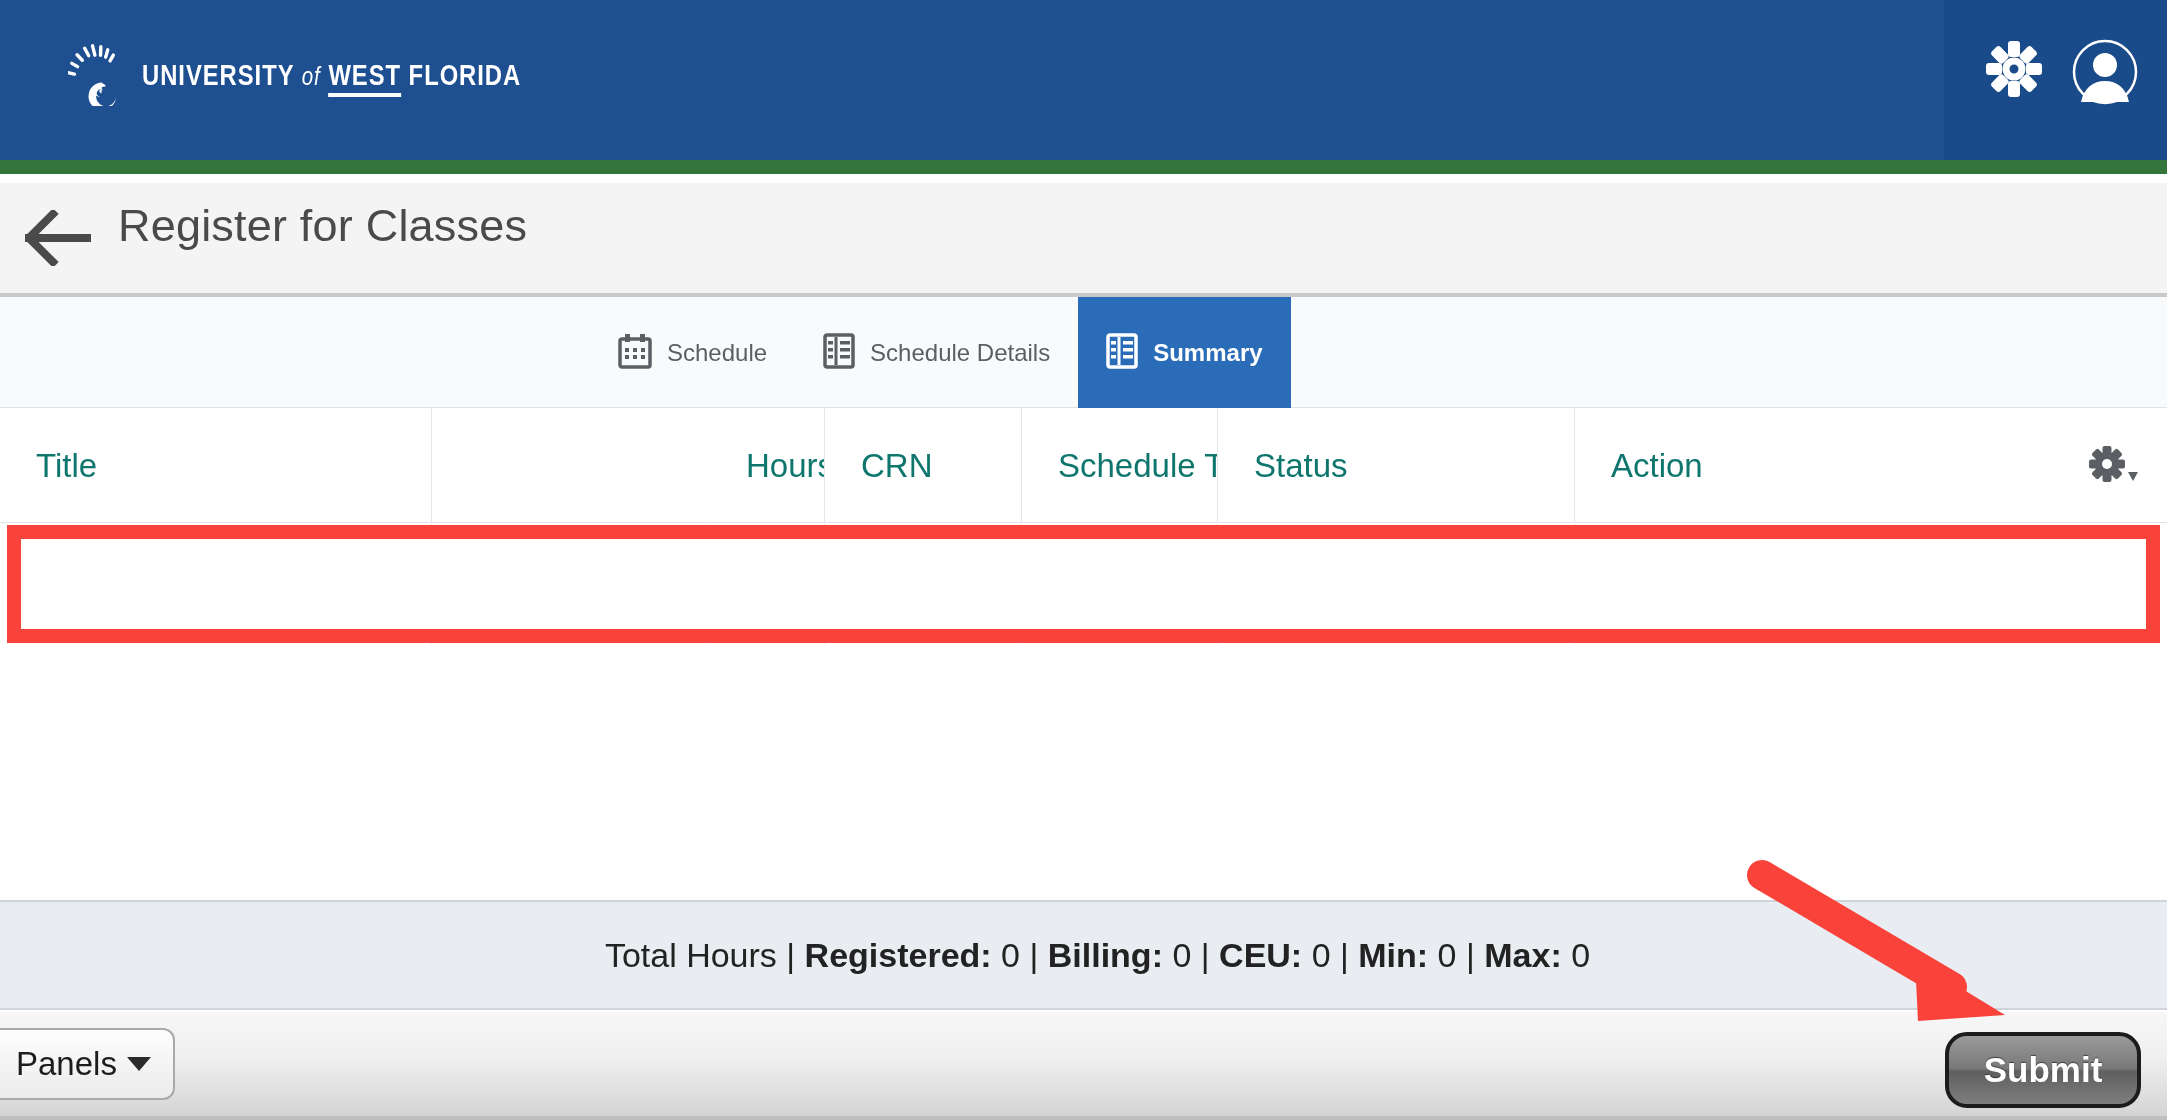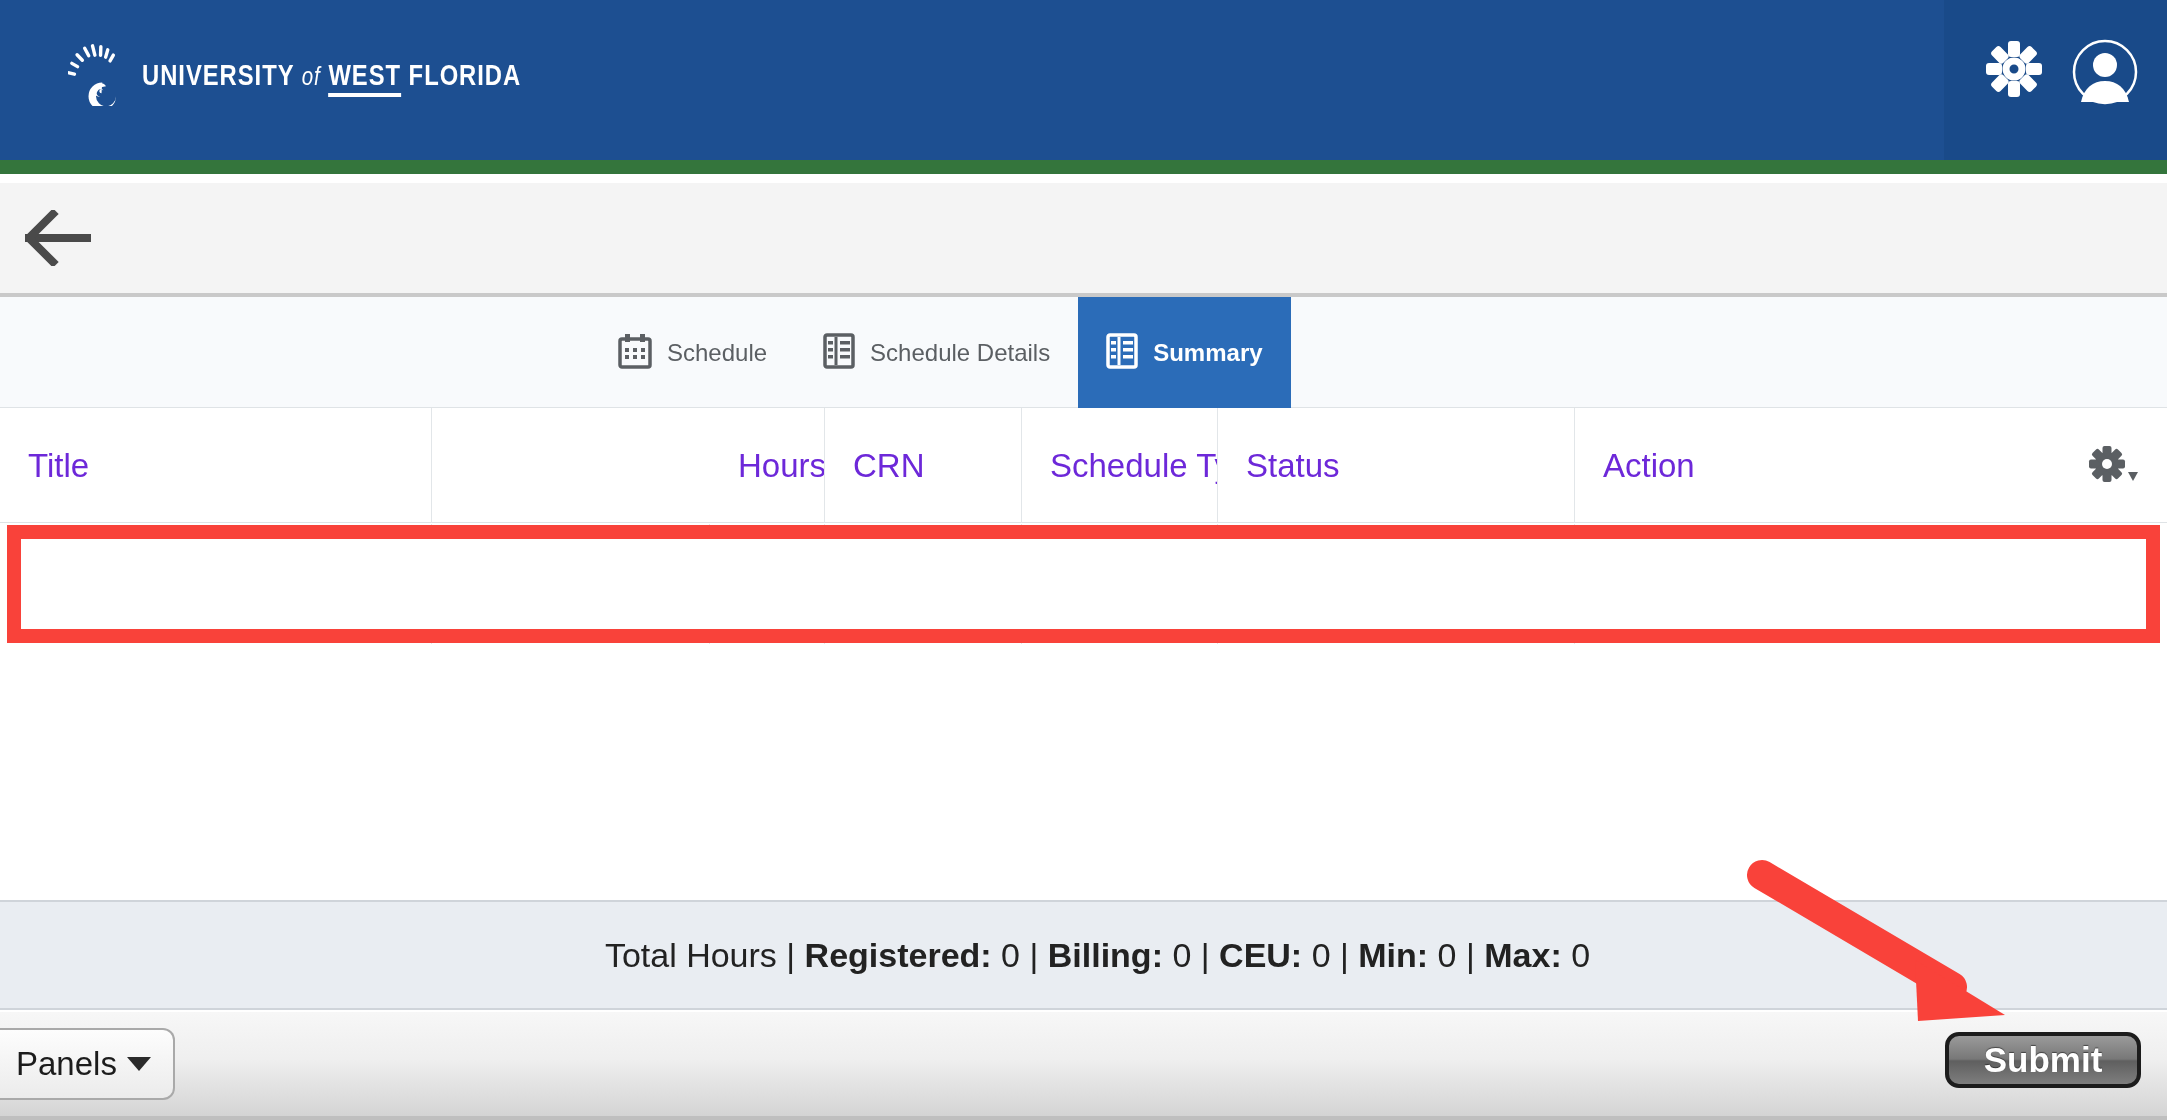--- a/index.html
+++ b/index.html
@@ -82,22 +82,22 @@
   .thead {
     position: relative; width: 2167px; height: 115px;
     border-bottom: 1px solid #dfe3e6;
     background: #ffffff;
   }
   .th {
     position: absolute; top: 0; height: 115px;
     border-right: 1px solid #e2e6e9;
     display: flex; align-items: center;
     overflow: hidden; white-space: nowrap;
-    padding-left: 28px;
-    font-size: 33px; color: #6d28d9;
+    padding-left: 36px;
+    font-size: 33px; color: #0f766e;
   }
   .th.no-border { border-right: none; }
   .gear-col {
     position: absolute; right: 28px; top: 34px; width: 52px; height: 48px; cursor: pointer;
   }
 
   .row-highlight {
     position: absolute; left: 7px; top: 117px; width: 2153px; height: 118px;
     border: 14px solid #f9423a; background: #ffffff;
   }
@@ -168,23 +168,23 @@
     border-radius: 0 12px 12px 0;
     display: flex; align-items: center; gap: 10px;
     font-size: 33px; color: #1c1c1c; cursor: pointer;
   }
   .panels-caret {
     width: 0; height: 0;
     border-left: 12px solid transparent; border-right: 12px solid transparent;
     border-top: 14px solid #2b2b2b;
   }
   .submit-btn {
-    position: absolute; right: 26px; top: 20px; width: 196px; height: 56px;
+    position: absolute; right: 26px; top: 20px; width: 196px; height: 76px;
     background: linear-gradient(to bottom, #9a9a9a 0%, #787878 48%, #5f5f5f 52%, #7e7e7e 100%);
-    border: 4px solid #1c1c1c; border-radius: 14px;
+    border: 4px solid #1c1c1c; border-radius: 22px;
     color: #ffffff; font-size: 35px; font-weight: 700;
     display: flex; align-items: center; justify-content: center;
     cursor: pointer;
     text-shadow: 0 -1px 1px rgba(0,0,0,.5);
   }
 
   
   .anno-arrow {
     position: absolute; left: 1740px; top: 855px; width: 300px; height: 175px;
     pointer-events: none;
@@ -251,20 +251,21 @@
 
   <div class="pagetitle-bar">
     <span class="back-arrow">
       <svg viewBox="0 0 66 56" width="66" height="56">
         <g stroke="#4a4a4a" stroke-width="8" fill="none" stroke-linecap="square">
           <line x1="4" y1="28" x2="62" y2="28"></line>
           <polyline points="28,4 4,28 28,52"></polyline>
         </g>
       </svg>
     </span>
+    <div class="pagetitle">Register for Classes</div>
   </div>
 
   <div class="tabs-row">
     <div class="tabs-inner">
       <div class="tab">
         <span>
           <svg viewBox="0 0 34 36" width="34" height="36">
             <rect x="2" y="6" width="30" height="28" rx="2" fill="none" stroke="#5b5f63" stroke-width="3.5"></rect>
             <rect x="7" y="1" width="5" height="8" fill="#5b5f63"></rect>
             <rect x="22" y="1" width="5" height="8" fill="#5b5f63"></rect>

